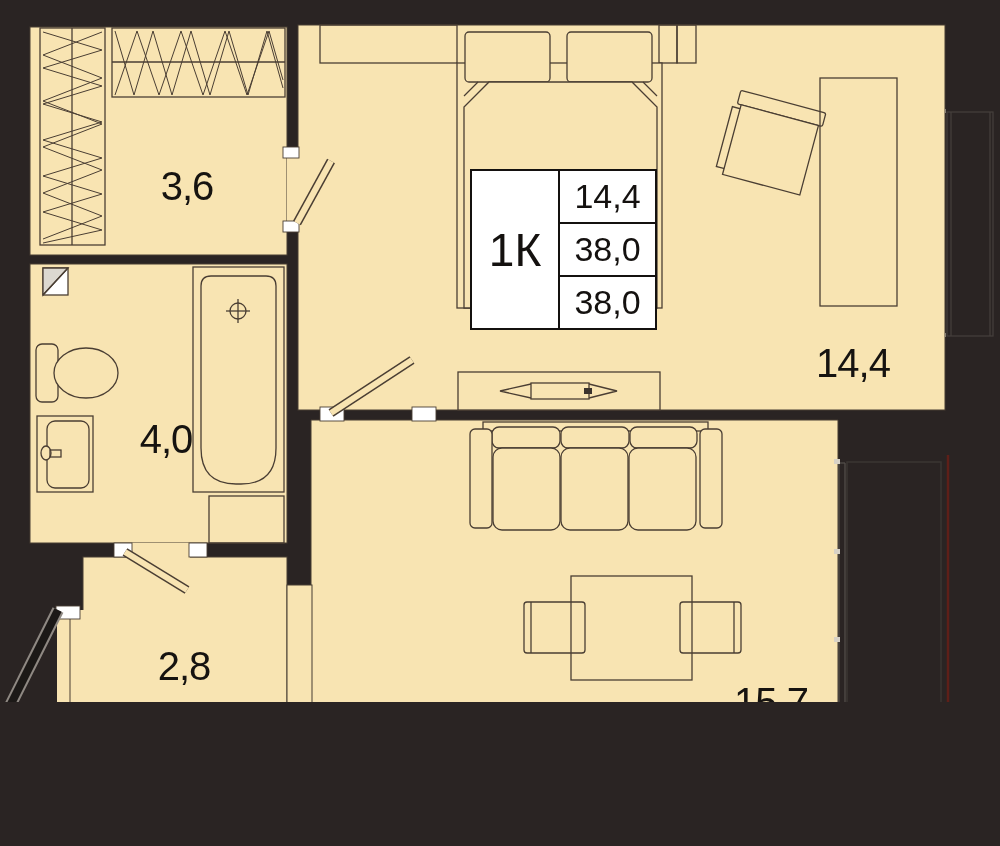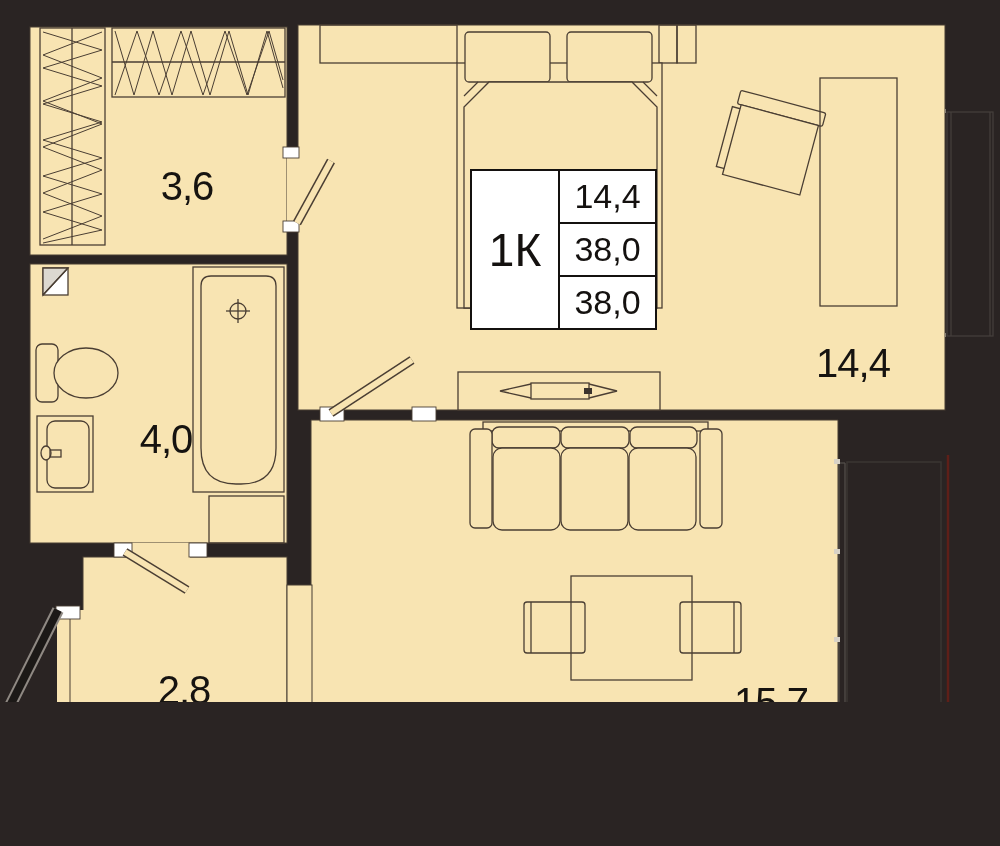--- a/index.html
+++ b/index.html
@@ -223,21 +223,21 @@
     <line x1="297" y1="223" x2="331" y2="161" stroke="#f8e4b2" stroke-width="6"></line>
     <line x1="331" y1="413" x2="412" y2="360" stroke="#4a3e33" stroke-width="9"></line>
     <line x1="331" y1="413" x2="412" y2="360" stroke="#f8e4b2" stroke-width="6"></line>
     <line x1="58" y1="610" x2="7" y2="712" stroke="#8f8983" stroke-width="12"></line>
     <line x1="58" y1="610" x2="7" y2="712" stroke="#1c1917" stroke-width="8"></line>
   </g>
 </svg>
 
   <div class="room-label" style="left:187px;top:186px;">3,6</div>
   <div class="room-label" style="left:142px;top:439px;margin-left:24px;">4,0</div>
-  <div class="room-label" style="left:184px;top:666px;margin-top:24px;">2,8</div>
+  <div class="room-label" style="left:184px;top:666px;">2,8</div>
   <div class="room-label" style="left:853px;top:363px;">14,4</div>
   <div class="room-label" style="left:771px;top:702px;">15,7</div>
 
   <div id="infoBox">
     <div class="type-cell">1К</div>
     <div class="vals">
       <div class="val-cell">14,4</div>
       <div class="val-cell">38,0</div>
       <div class="val-cell">38,0</div>
     </div>

